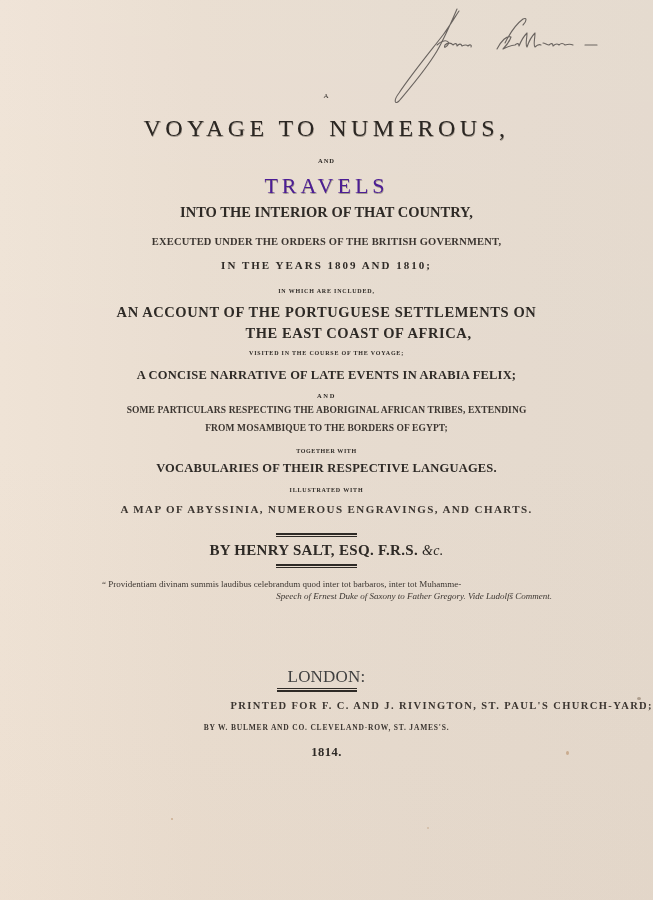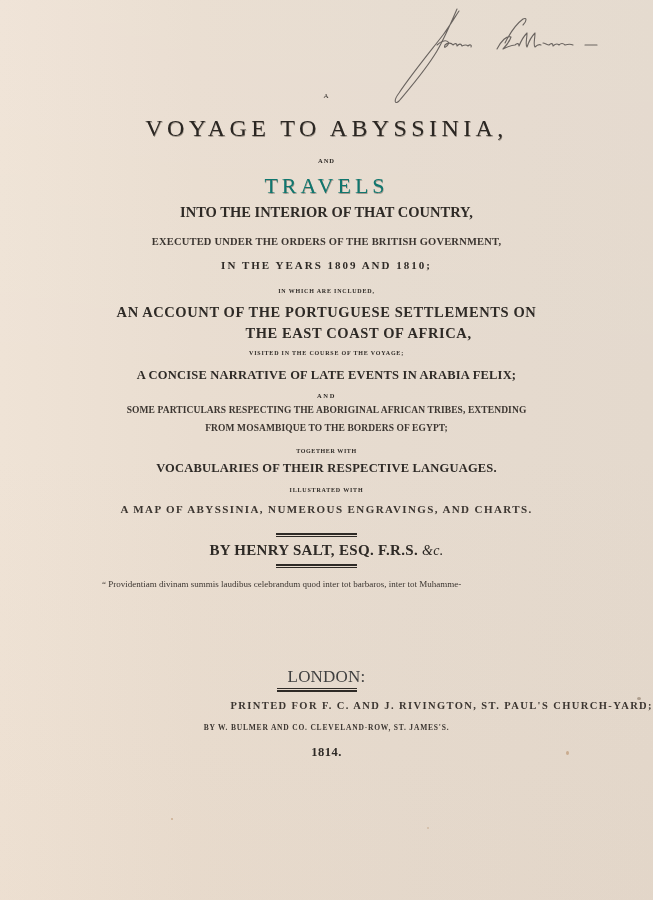--- a/index.html
+++ b/index.html
@@ -25,21 +25,21 @@
       position: absolute;
       left: 0;
       width: 653px;
       text-align: center;
       white-space: nowrap;
       line-height: 1;
     }
     .l-a        { top: 93px;  font-size: 7px;  letter-spacing: 1px; }
     .l-voyage   { top: 116px; font-size: 24px; letter-spacing: 4.4px; font-weight: normal; color: #2b2723; text-shadow: 0.5px 0.5px 0 rgba(60,50,40,0.4); }
     .l-and1     { top: 158px; font-size: 6.5px; letter-spacing: 1px; font-weight: bold; }
-    .l-travels  { top: 175px; font-size: 22px; letter-spacing: 4px; color: #0f766e; text-shadow: 0.5px 0.5px 0 rgba(60,50,40,0.4); }
+    .l-travels  { top: 175px; font-size: 22px; letter-spacing: 4px; color: #4c1d95; text-shadow: 0.5px 0.5px 0 rgba(60,50,40,0.4); }
     .l-interior { top: 205px; font-size: 14.5px; font-weight: bold; letter-spacing: 0px; }
     .l-executed { top: 237px; font-size: 10.5px; font-weight: bold; letter-spacing: 0.2px; color: #3b3530; text-align: center; }
     .l-years    { top: 260px; font-size: 11px; font-weight: bold; letter-spacing: 2px; }
     .l-which    { top: 288px; font-size: 6px; font-weight: bold; letter-spacing: 0.8px; }
     .l-account  { top: 305px; font-size: 14.5px; font-weight: bold; letter-spacing: 0.6px; }
     .l-east     { top: 326px; font-size: 14.5px; font-weight: bold; letter-spacing: 0.6px; padding-left: 32px; }
     .l-visited  { top: 350px; font-size: 6px; font-weight: bold; letter-spacing: 0.8px; }
     .l-concise  { top: 369px; font-size: 12.5px; font-weight: bold; letter-spacing: 0.2px; }
     .l-and2     { top: 393px; font-size: 6.5px; font-weight: bold; letter-spacing: 1.6px; }
     .l-some     { top: 406px; font-size: 9.5px; font-weight: bold; letter-spacing: 0.1px; color: #3b3530; }
@@ -112,21 +112,21 @@
     <g fill="none" stroke="#6a6460" stroke-width="1.1" stroke-linecap="round" stroke-linejoin="round">
       <path d="M72 4 C 66 18, 60 32, 52 46 C 40 66, 24 84, 14 96 C 10 100, 8 96, 14 88 C 26 70, 44 48, 58 30 C 64 22, 70 12, 74 6"></path>
       <path d="M52 40 C 56 36, 62 34, 64 38 C 62 42, 58 44, 60 40 C 62 38, 66 37, 68 40 C 70 38, 72 38, 72 41 C 74 39, 76 38, 77 41 C 79 40, 81 39, 83 41 C 85 39, 87 40, 86 42"></path>
       <path d="M120 38 C 124 30, 130 20, 138 14 C 142 12, 142 16, 138 20 M112 44 C 116 36, 122 30, 126 32 C 124 38, 120 42, 118 44 C 122 42, 126 40, 130 40 C 132 38, 134 38, 134 41 C 136 36, 140 30, 142 28 C 142 34, 140 40, 142 42 C 144 36, 148 30, 150 28 C 150 34, 148 40, 150 42 C 152 40, 154 39, 156 40 M158 38 C 160 38, 162 40, 164 40 C 166 38, 168 38, 168 41 C 170 39, 172 38, 174 40 C 176 38, 178 38, 180 40 C 183 39, 186 39, 188 40"></path>
       <path d="M200 40 L 212 40"></path>
     </g>
   </svg>
 </div>
 
 <div class="line l-a">A</div>
-<div class="line l-voyage">VOYAGE TO ABYSSINIA,</div>
+<div class="line l-voyage">VOYAGE TO NUMEROUS,</div>
 <div class="line l-and1">AND</div>
 <div class="line l-travels">TRAVELS</div>
 <div class="line l-interior">INTO THE INTERIOR OF THAT COUNTRY,</div>
 <div class="line l-executed">EXECUTED UNDER THE ORDERS OF THE BRITISH GOVERNMENT,</div>
 <div class="line l-years">IN THE YEARS 1809 AND 1810;</div>
 <div class="line l-which">IN WHICH ARE INCLUDED,</div>
 <div class="line l-account">AN ACCOUNT OF THE PORTUGUESE SETTLEMENTS ON</div>
 <div class="line l-east">THE EAST COAST OF AFRICA,</div>
 <div class="line l-visited">VISITED IN THE COURSE OF THE VOYAGE;</div>
 <div class="line l-concise">A CONCISE NARRATIVE OF LATE EVENTS IN ARABIA FELIX;</div>
@@ -140,20 +140,21 @@
 
 <div class="rule rule-top"></div>
 <div class="line l-author">
   <span>BY HENRY SALT, ESQ. F.R.S.</span>
   <span class="etc">&amp;c.</span>
 </div>
 <div class="rule rule-bottom"></div>
 
 <div class="epigraph">
   <span class="epi-1">“ Providentiam divinam summis laudibus celebrandum quod inter tot barbaros, inter tot Muhamme-</span>
+  <span class="epi-3">Speech of Ernest Duke of Saxony to Father Gregory.   Vide Ludolfš Comment.</span>
 </div>
 
 <div class="line l-london">LONDON:</div>
 <div class="rule-london"></div>
 <div class="line l-printed">PRINTED FOR F. C. AND J. RIVINGTON, ST. PAUL'S CHURCH-YARD;</div>
 <div class="line l-bulmer">BY W. BULMER AND CO. CLEVELAND-ROW, ST. JAMES'S.</div>
 <div class="line l-year">1814.</div>
 
 <div class="spot" style="left:637px;top:697px;width:4px;height:3px;background:rgba(120,100,80,0.5);"></div>
 <div class="spot" style="left:566px;top:751px;width:3px;height:4px;"></div>

